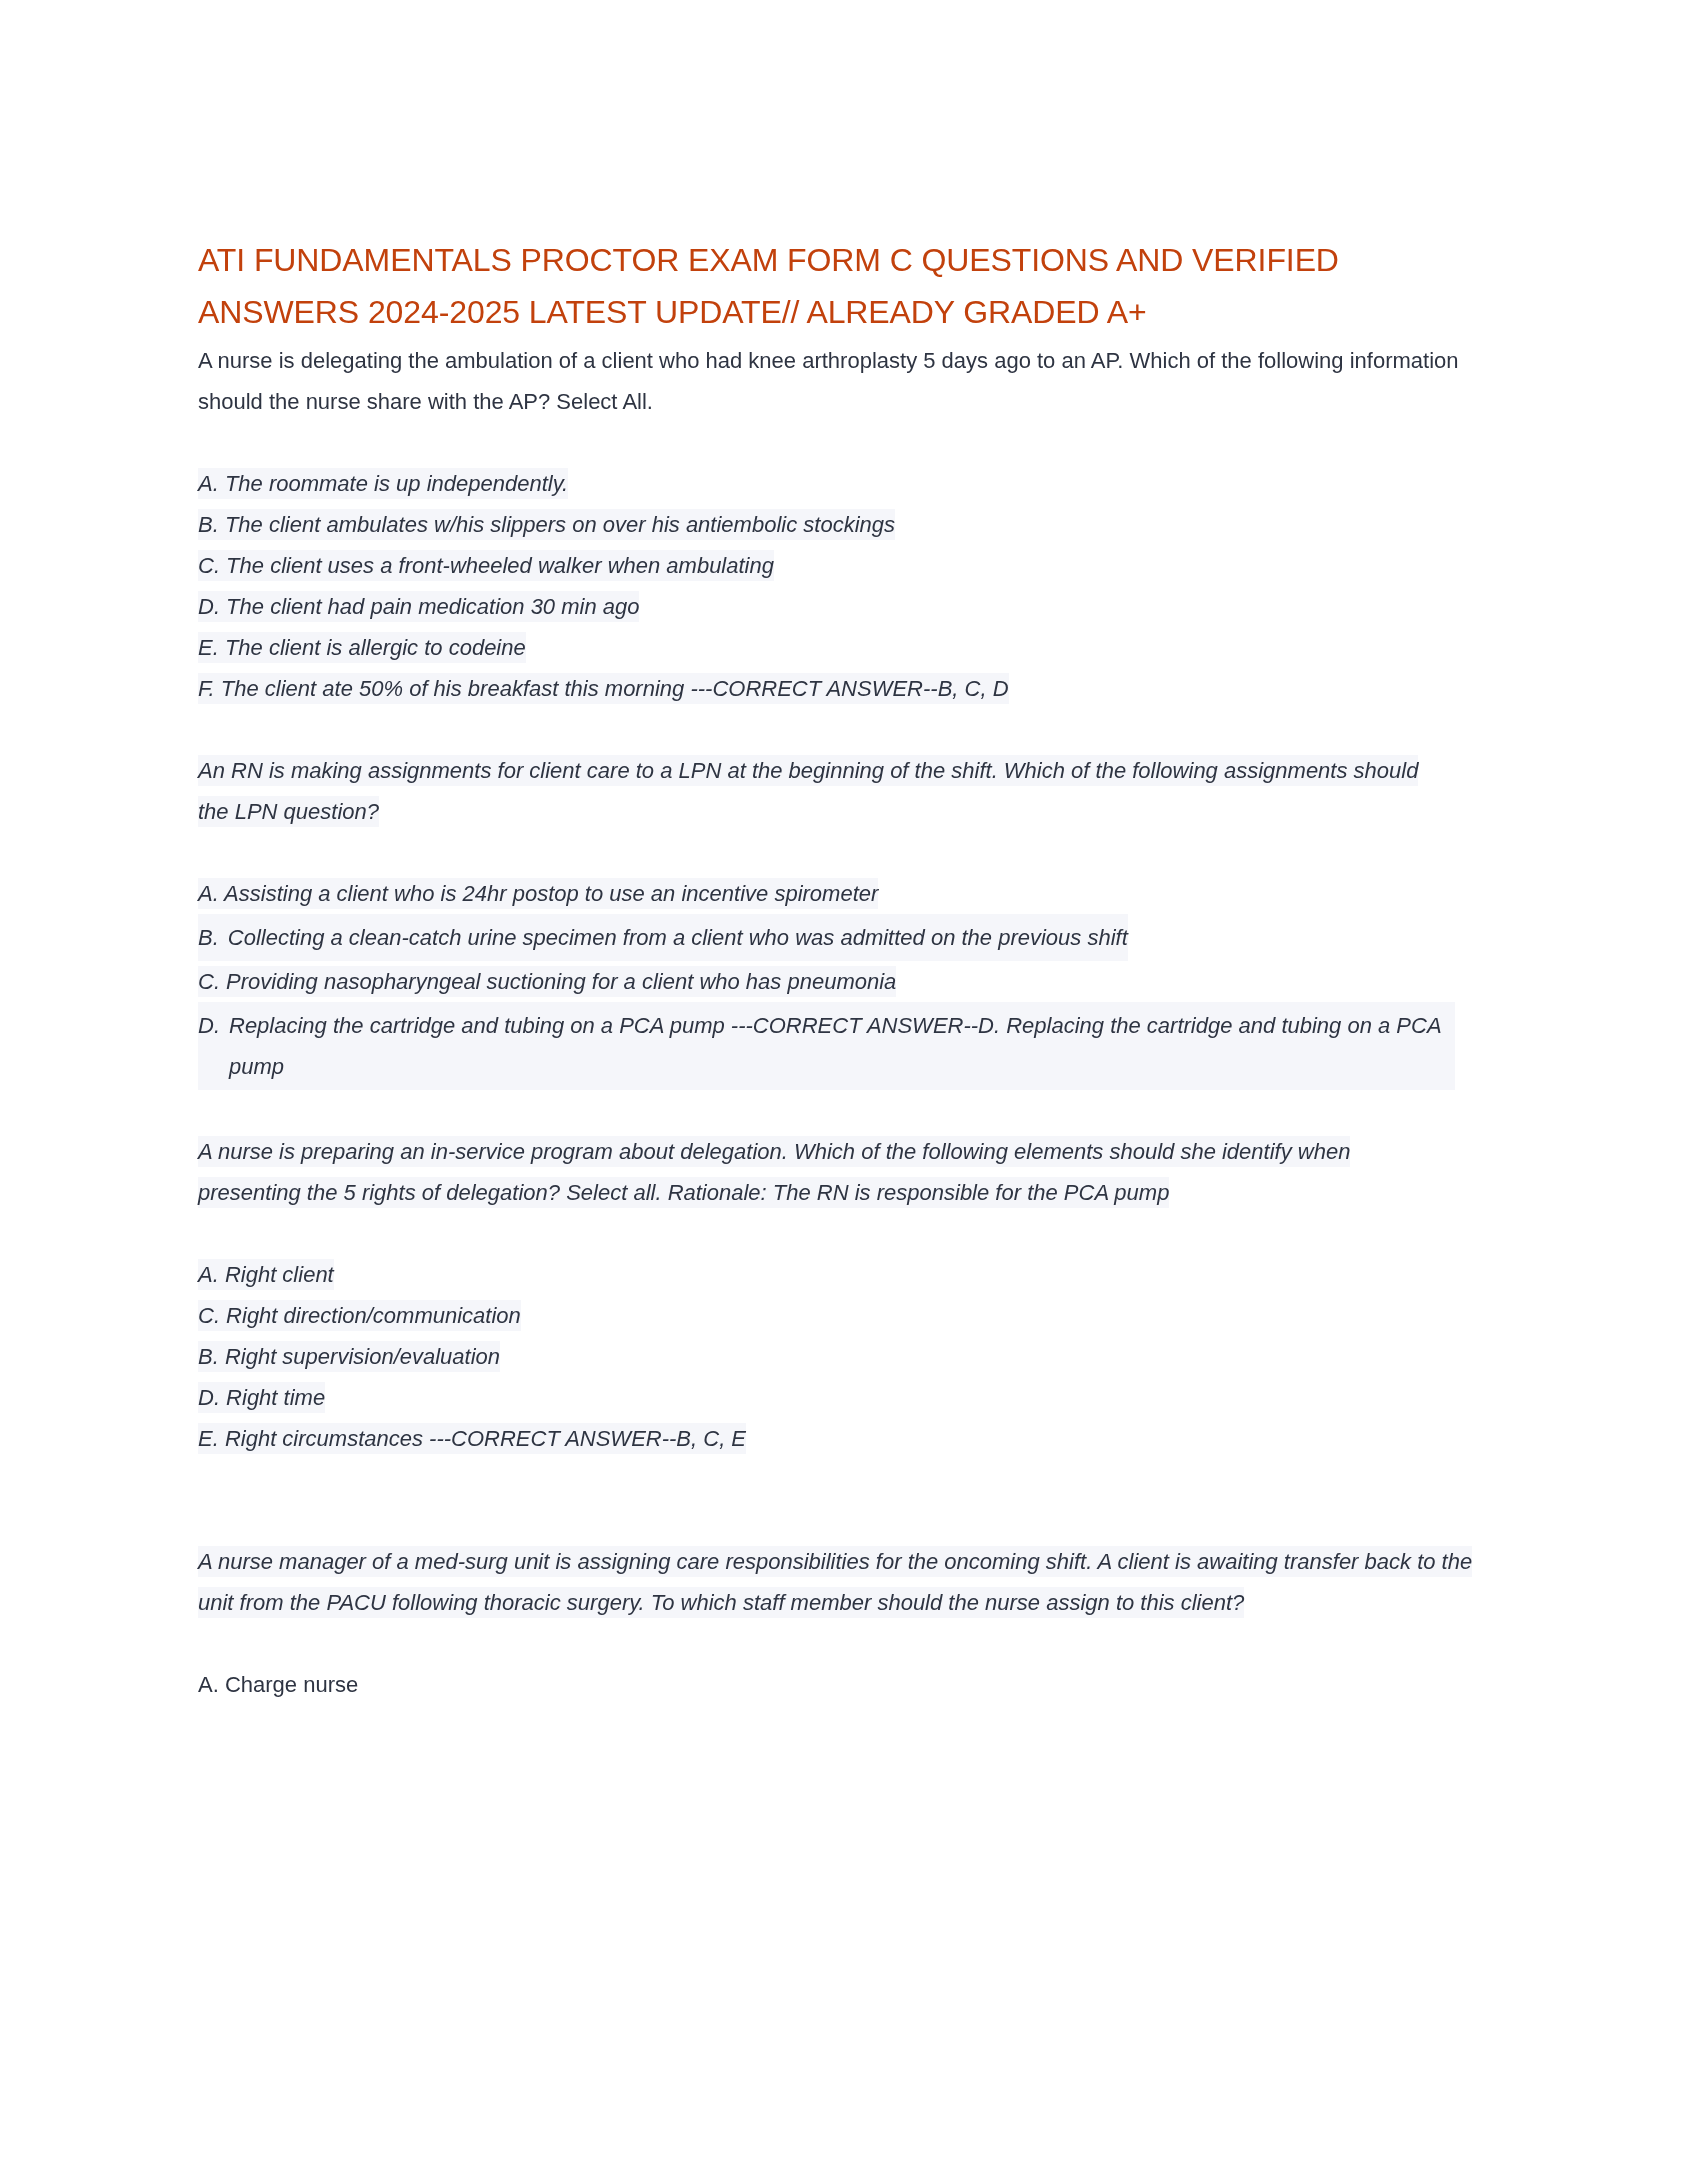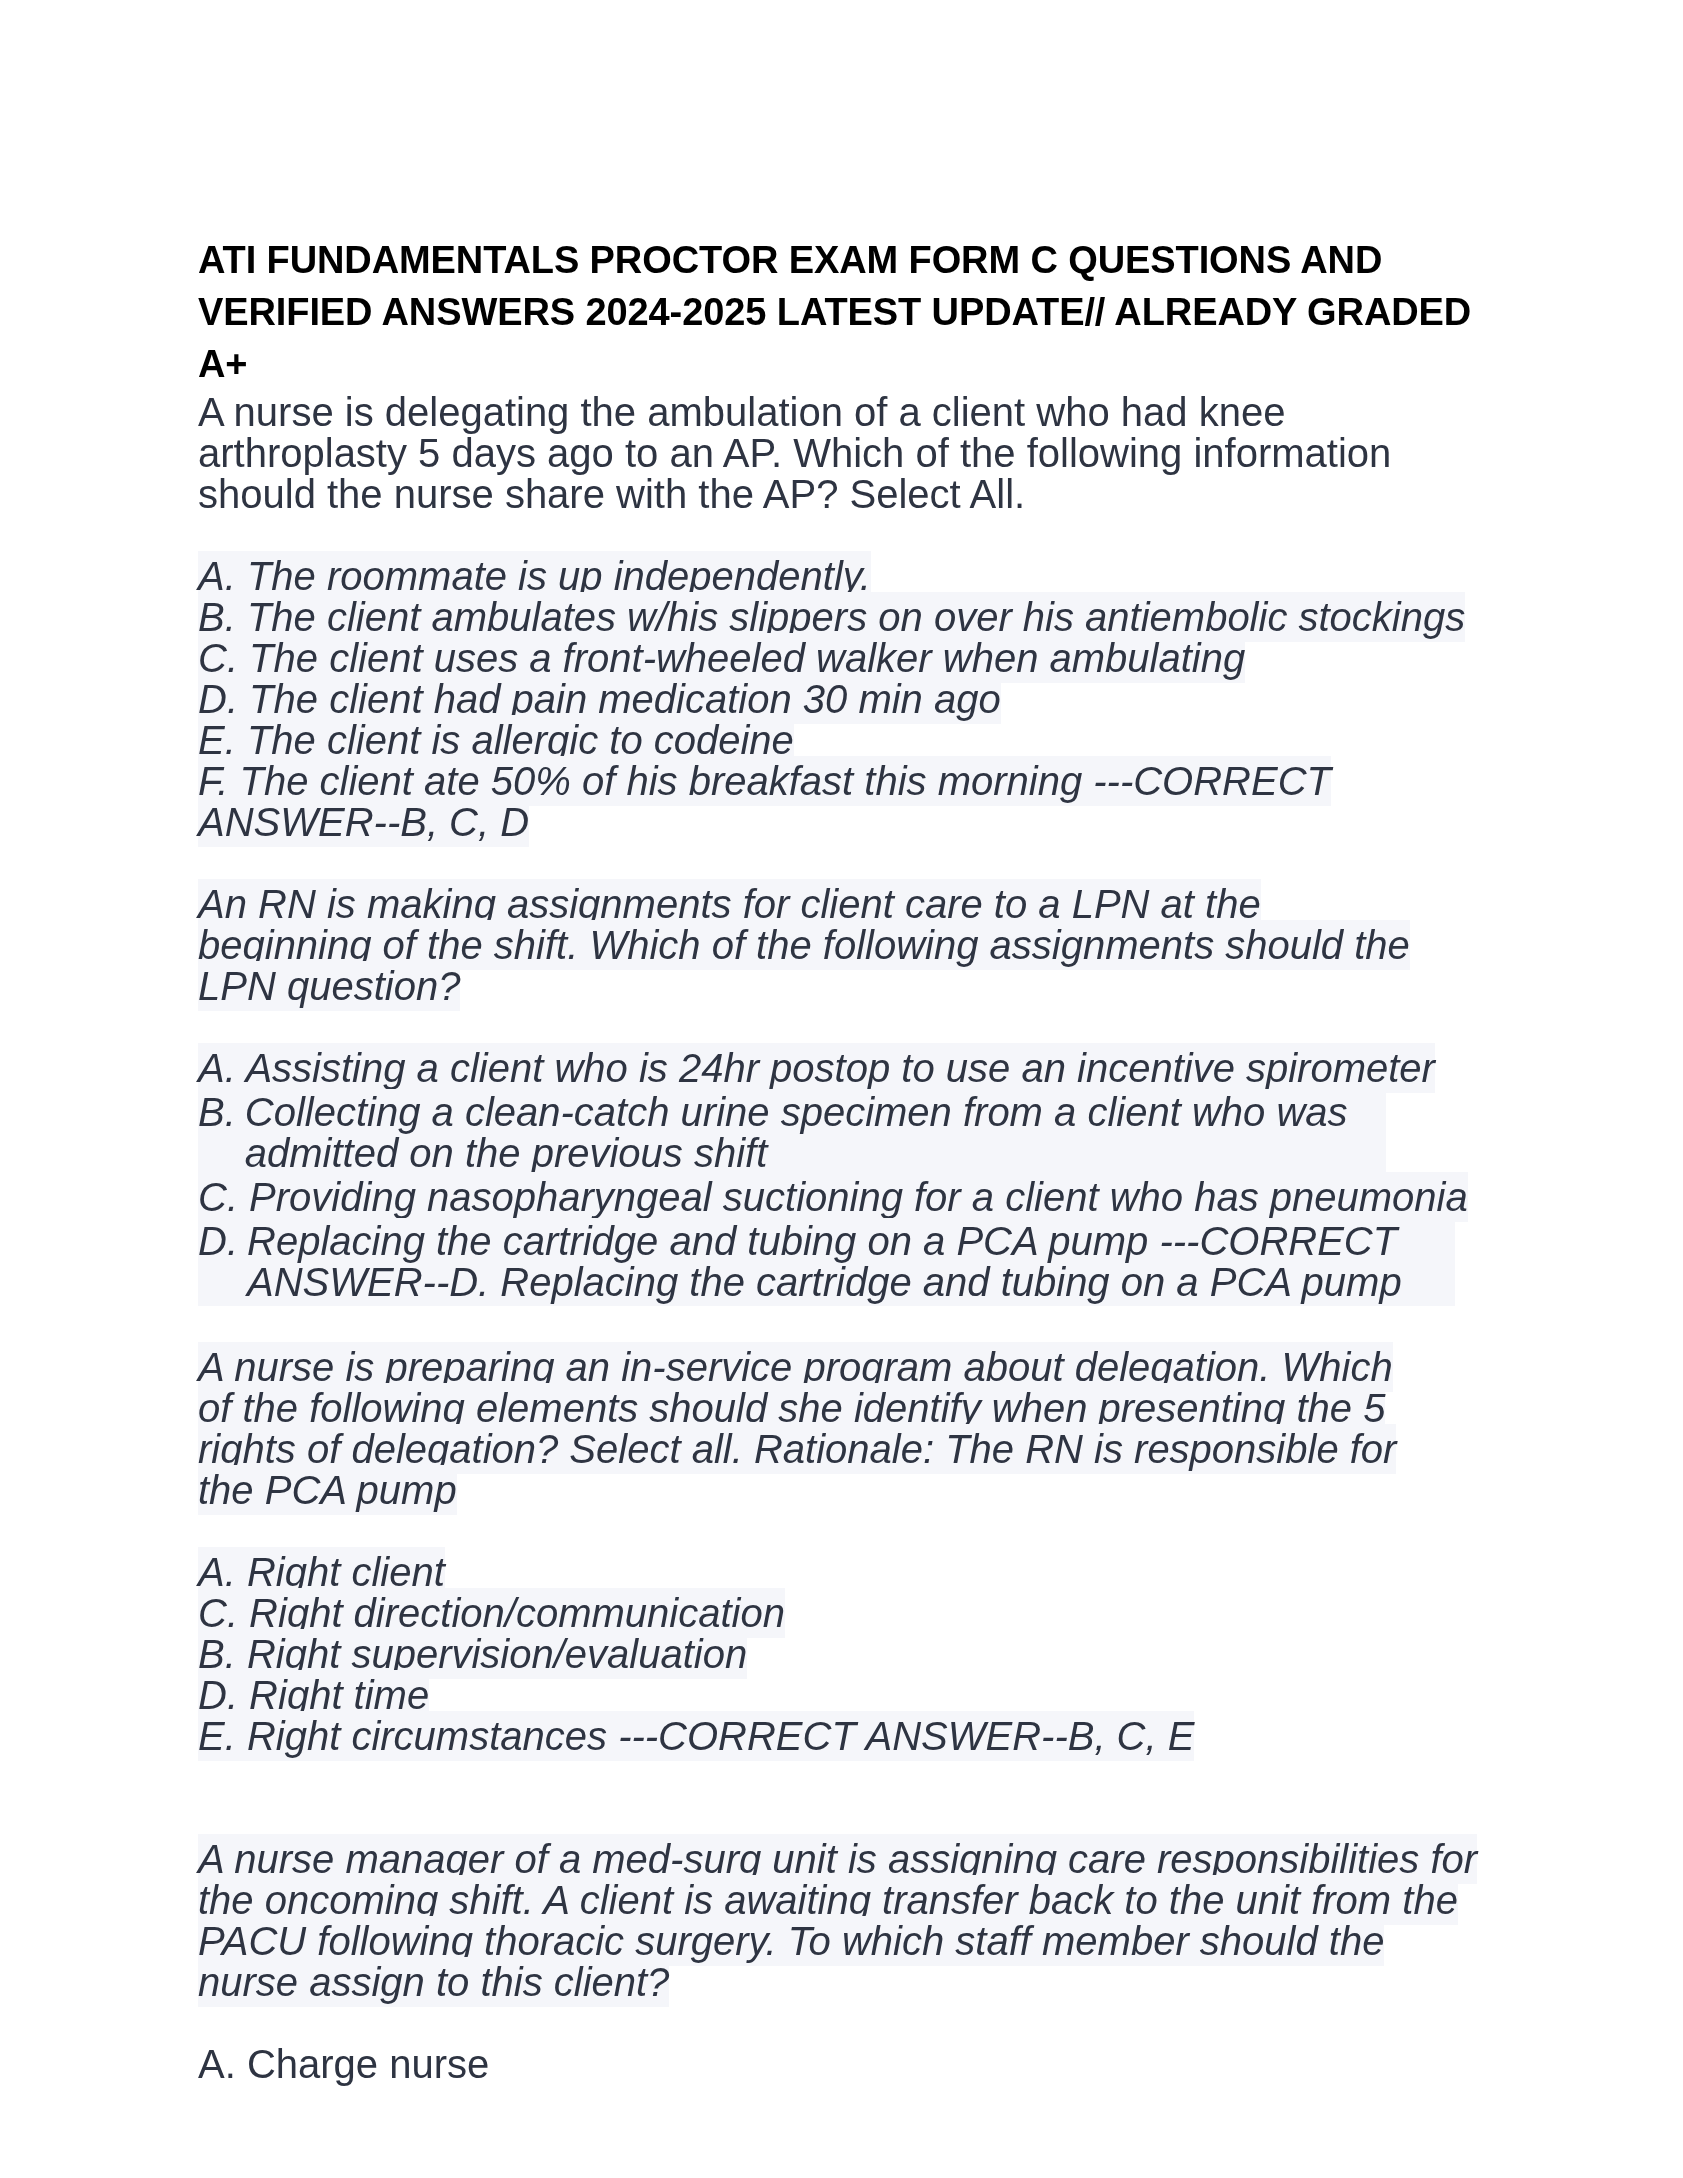--- a/index.html
+++ b/index.html
@@ -1,29 +1,29 @@
 <!DOCTYPE html>
 <html><head>
 <meta charset="utf-8">
 <style>
   html, body { margin: 0; padding: 0; background: #ffffff; }
   body { width: 1683px; height: 2178px; position: relative; overflow: hidden; }
   .page { position: absolute; left: 198px; top: 234px; width: 1287px; }
   .title {
     font-family: "Liberation Sans", sans-serif;
-    font-weight: bold;
-    font-size: 38px;
+    font-weight: normal;
+    font-size: 32px;
     line-height: 52px;
-    color: #000000;
+    color: #c2410c;
     margin: 0;
     letter-spacing: -0.1px;
   }
   .body-text {
     font-family: "Liberation Sans", sans-serif;
-    font-size: 40px;
+    font-size: 22px;
     line-height: 41px;
     color: #2e3442;
   }
   .para { margin: 0; }
   .gap { height: 41px; }
   .hl { background: #f5f6fa; display: inline; box-decoration-break: clone; -webkit-box-decoration-break: clone; padding: 3px 0; font-style: italic; }
   .opt { display: flex; }
   .opt .letter { flex: 0 0 auto; white-space: pre; }
   .q1 { margin-top: 2px; }
 </style>

